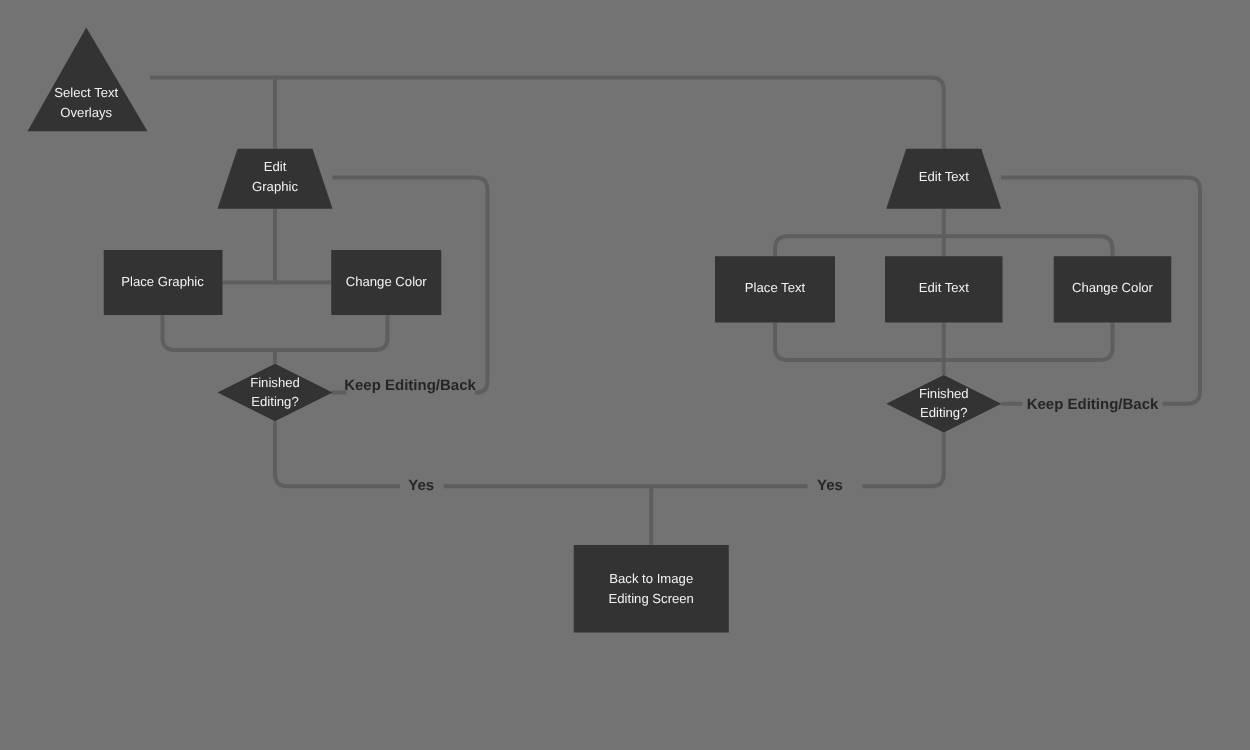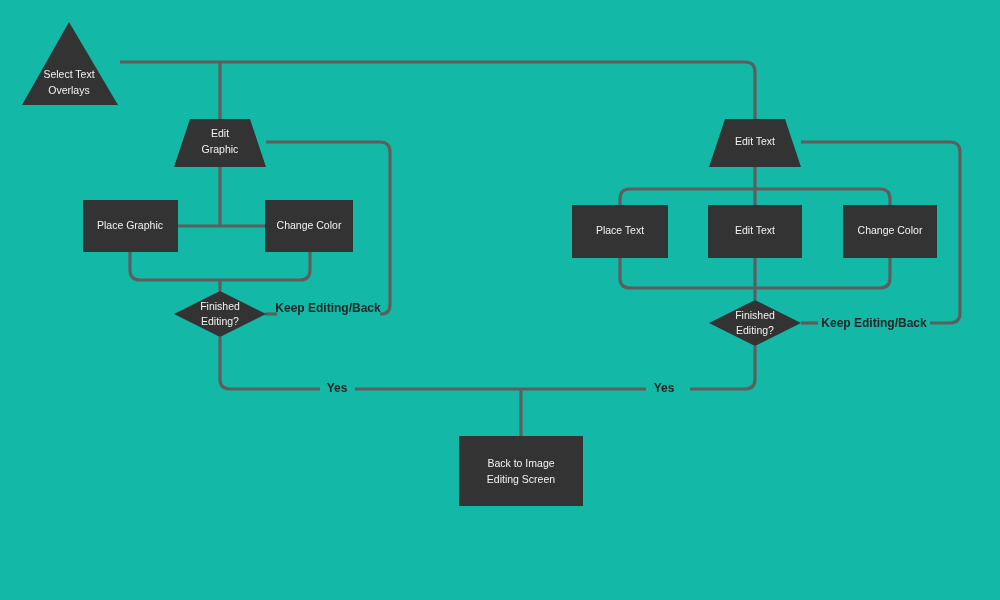--- a/index.html
+++ b/index.html
@@ -10,21 +10,21 @@
   body {
     width: 1000px;
     height: 600px;
     font-family: "Liberation Sans", sans-serif;
     overflow: hidden;
   }
   #flow-root {
     position: relative;
     width: 1000px;
     height: 600px;
-    background: #14b8a6;
+    background: #737373;
   }
   svg.flow-canvas {
     display: block;
     width: 1000px;
     height: 600px;
   }
   .node-shape {
     fill: #333333;
   }
   .node-label {

